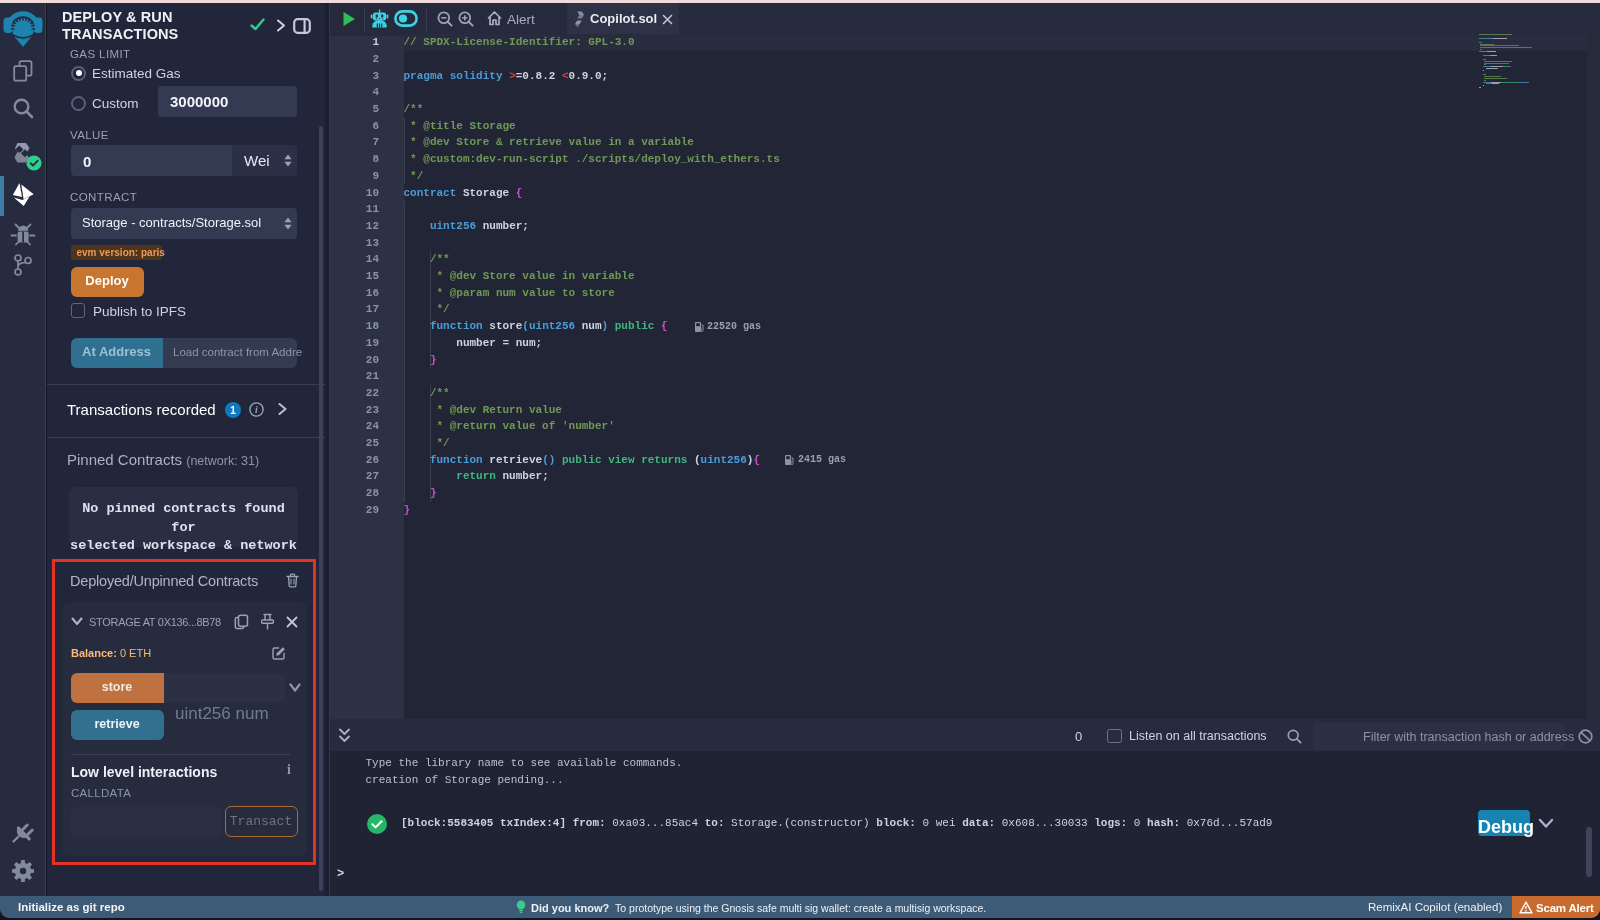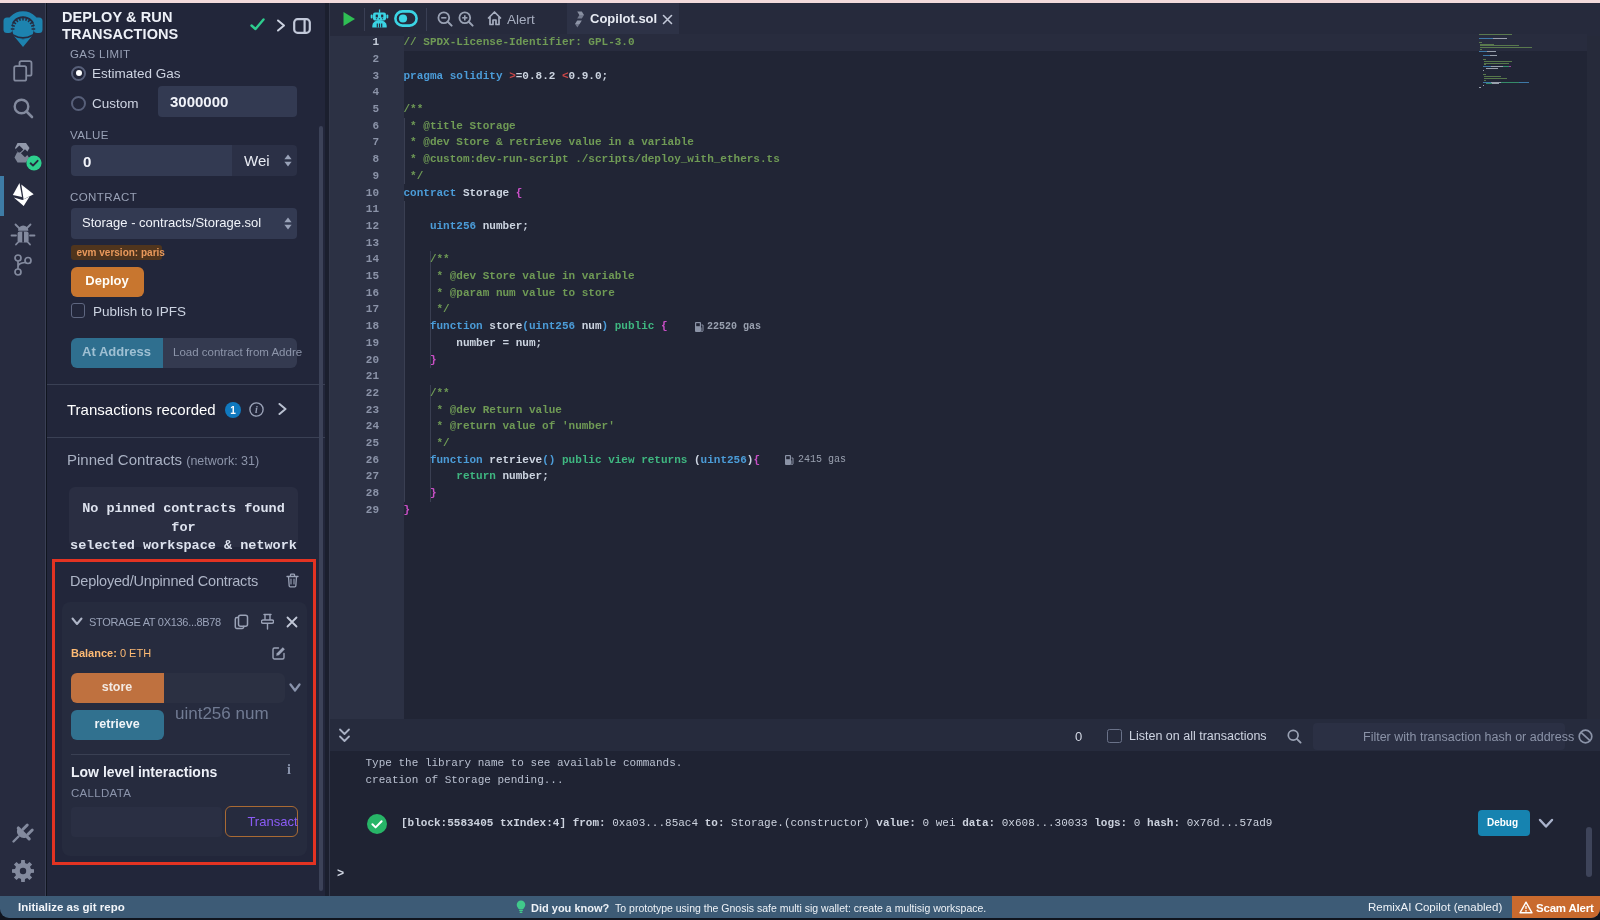--- a/index.html
+++ b/index.html
@@ -211,21 +211,21 @@
   </svg>
 <div class="abs" style="left:70.5px;top:709.5px;width:93px;height:30px;background:#31718f;border-radius:6px;"></div>
 <div class="abs" style="left:70.5px;top:716.5px;width:93px;text-align:center;font-size:12.5px;font-weight:bold;color:#f0f4f8;">retrieve</div>
 
 <div class="abs" style="left:70.5px;top:754px;width:219px;height:1px;background:#3a4053;"></div>
 <div class="abs" style="left:71px;top:763.5px;font-size:14px;font-weight:600;color:#edf0f7;">Low level interactions</div>
 <div class="abs" style="left:287px;top:762px;font-family:'Liberation Serif',serif;font-size:14px;font-weight:bold;color:#8a94ad;">i</div>
 <div class="abs" style="left:71px;top:786.5px;font-size:11.5px;color:#8b94ab;letter-spacing:.3px;">CALLDATA</div>
 <div class="abs" style="left:70.5px;top:806.5px;width:151.5px;height:30px;background:#2a2f43;border-radius:4px;"></div>
 <div class="abs" style="left:224.5px;top:806px;width:73px;height:31px;border:1.5px solid #a96a33;border-radius:6px;"></div>
-<div class="abs" style="left:224.5px;top:813.5px;width:73px;text-align:right;font-size:13px;color:#8b5cf6;">Transact</div>
+<div class="abs" style="left:224.5px;top:813.5px;width:73px;text-align:center;font-size:13px;color:#737373;font-family:Liberation Mono, monospace;">Transact</div>
 
 <div class="abs" style="left:318.5px;top:126px;width:4.5px;height:765px;background:#3c4258;border-radius:3px;"></div>
 
 <div class="abs" style="left:325px;top:2.5px;width:5px;height:893.5px;background:#1b1f2e;"></div>
 <div class="abs" style="left:329px;top:2.5px;width:1px;height:893.5px;background:#323749;"></div>
 
 <div class="abs" id="edtoolbar" style="left:330px;top:2.5px;width:1270px;height:33.5px;background:#262a3c;"></div>
 
 <svg class="abs" style="left:342px;top:11px;" width="14" height="16" viewBox="0 0 14 16">
     <path d="M1.5 1 L13 8 L1.5 15 Z" fill="#2fbe54"></path>
@@ -341,21 +341,21 @@
     <rect x="1" y="1" width="6" height="10" rx="1" fill="#8b93a6"></rect>
     <rect x="2.2" y="2.2" width="3.6" height="3" fill="#212535"></rect>
     <path d="M7.5 4 h1.5 v5.5 a1 1 0 0 1 -2 0 v-3" stroke="#8b93a6" stroke-width="1" fill="none"></path>
   </svg>
 <div class="abs mono" style="left:707px;top:320.5px;font-size:10px;font-weight:bold;color:#99a0af;">22520 gas</div>
 <svg class="abs" style="left:784px;top:454px;" width="10" height="12" viewBox="0 0 10 12">
     <rect x="1" y="1" width="6" height="10" rx="1" fill="#8b93a6"></rect>
     <rect x="2.2" y="2.2" width="3.6" height="3" fill="#212535"></rect>
     <path d="M7.5 4 h1.5 v5.5 a1 1 0 0 1 -2 0 v-3" stroke="#8b93a6" stroke-width="1" fill="none"></path>
   </svg>
-<div class="abs mono" style="left:798px;top:454px;font-size:10px;font-weight:normal;color:#99a0af;">2415 gas</div>
+<div class="abs mono" style="left:798px;top:454px;font-size:10px;font-weight:bold;color:#99a0af;">2415 gas</div>
 
 <div class="abs" style="left:1587px;top:36px;width:13px;height:682.5px;background:#262a3a;"></div>
 <div class="abs" id="minimap" style="left:1479px;top:34px;width:108px;height:60px;">
 <style>#minimap div{position:absolute;height:1.1px;opacity:.7;}</style>
 <div style="left:0;top:0;width:33px;background:#6f9a55;"></div>
 <div style="left:0;top:3.8px;width:14px;background:#4b9cd8;"></div>
     <div style="left:14px;top:3.8px;width:14px;background:#ccd4e0;"></div>
 <div style="left:0;top:7.6px;width:3px;background:#6f9a55;"></div>
 <div style="left:1px;top:9.5px;width:14px;background:#6f9a55;"></div>
 <div style="left:1px;top:11.4px;width:39px;background:#6f9a55;"></div>
@@ -407,23 +407,23 @@
     <line x1="3" y1="3.4" x2="12" y2="11.6" stroke="#8b93a8" stroke-width="1.7"></line>
   </svg>
 
 <div class="abs" id="termbody" style="left:330px;top:750.5px;width:1270px;height:145.5px;background:#1f2333;"></div>
 <div class="abs mono" style="left:365.5px;top:757px;font-size:11px;color:#b9c0d0;">Type the library name to see available commands.</div>
 <div class="abs mono" style="left:365.5px;top:773.5px;font-size:11px;color:#b9c0d0;">creation of Storage pending...</div>
 <svg class="abs" style="left:366px;top:812.5px;" width="22" height="22" viewBox="0 0 22 22">
     <circle cx="11" cy="11" r="10" fill="#27b567"></circle>
     <path d="M6.4 11.3 L9.6 14.4 L15.6 8.2" stroke="#fff" stroke-width="2" fill="none" stroke-linecap="round" stroke-linejoin="round"></path>
   </svg>
-<div class="abs mono" style="left:401px;top:817px;font-size:11px;color:#ccd2de;"><b>[block:5583405 txIndex:4]</b>  <b>from:</b> 0xa03...85ac4 <b>to:</b> Storage.(constructor) <b>value:</b> 0 wei <b>data:</b> 0x608...30033 <b>logs:</b> 0 <b>hash:</b> 0x76d...57ad9</div>
+<div class="abs mono" style="left:401px;top:817px;font-size:11px;color:#ccd2de;"><b>[block:5583405 txIndex:4]</b>  <b>from:</b> 0xa03...85ac4 <b>to:</b> Storage.(constructor) <b>block:</b> 0 wei <b>data:</b> 0x608...30033 <b>logs:</b> 0 <b>hash:</b> 0x76d...57ad9</div>
 <div class="abs" style="left:1478px;top:810px;width:52px;height:26px;background:#1683b0;border-radius:4px;"></div>
-<div class="abs" style="left:1478px;top:816.5px;width:49px;text-align:center;font-size:10px;font-weight:bold;color:#fff;">Debug</div>
+<div class="abs" style="left:1478px;top:816.5px;width:49px;text-align:center;font-size:18px;font-weight:bold;color:#fff;">Debug</div>
 <svg class="abs" style="left:1538px;top:818px;" width="16" height="11" viewBox="0 0 16 11">
     <path d="M2 2 L8 8.5 L14 2" stroke="#aab3cc" stroke-width="2.4" fill="none" stroke-linecap="round" stroke-linejoin="round"></path>
   </svg>
 <div class="abs mono" style="left:337px;top:866.5px;font-size:12px;font-weight:bold;color:#d0d6e2;">&gt;</div>
 <div class="abs" style="left:1586px;top:827px;width:6px;height:50px;background:#3e445a;border-radius:3px;"></div>
 
 <div class="abs" id="statusbar" style="left:0;top:896px;width:1600px;height:22px;background:#3d5b76;border-radius:0 0 9px 9px;"></div>
 <div class="abs" style="left:18px;top:901px;font-size:11.5px;font-weight:bold;color:#f2f5f9;">Initialize as git repo</div>
 <svg class="abs" style="left:515px;top:900px;" width="12" height="14" viewBox="0 0 12 14">
     <path d="M6 0.5 a4.3 4.3 0 0 1 4.3 4.3 c0 2 -1.4 3 -1.9 4.1 h-4.8 c-0.5 -1.1 -1.9 -2.1 -1.9 -4.1 a4.3 4.3 0 0 1 4.3 -4.3 z" fill="#41c98b"></path>

